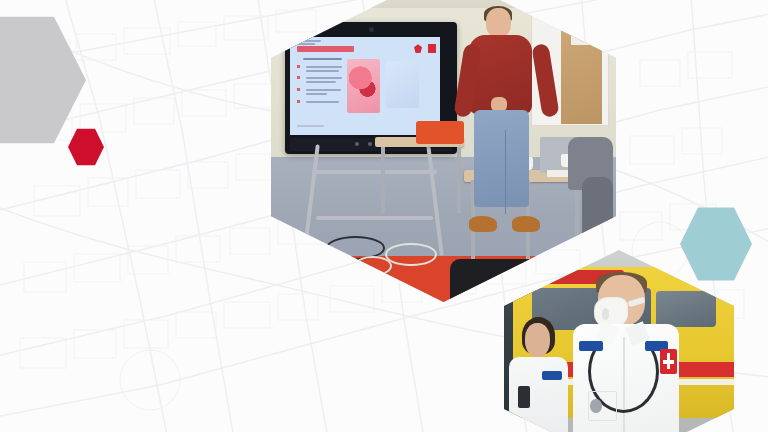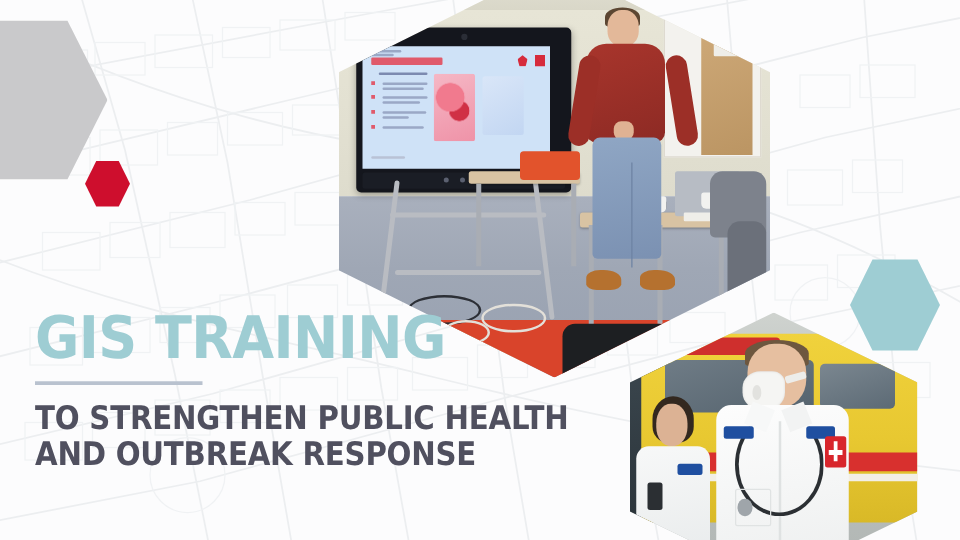--- a/index.html
+++ b/index.html
@@ -414,20 +414,14 @@
         <div class="m-epaulette" style="right:10%;"></div>
         <div class="m-badge">
           <div class="m-badge-x1"></div>
           <div class="m-badge-x2"></div>
         </div>
         <div class="m-pocket"></div>
       </div>
     </div>
   </div>
 
-  <div class="text-block">
-    <h1 class="headline">GIS TRAINING</h1>
-    <div class="rule"></div>
-    <p class="subline">TO STRENGTHEN PUBLIC HEALTH</p>
-    <p class="subline">AND OUTBREAK RESPONSE</p>
-  </div>
 
 </div>
 
 </body></html>

